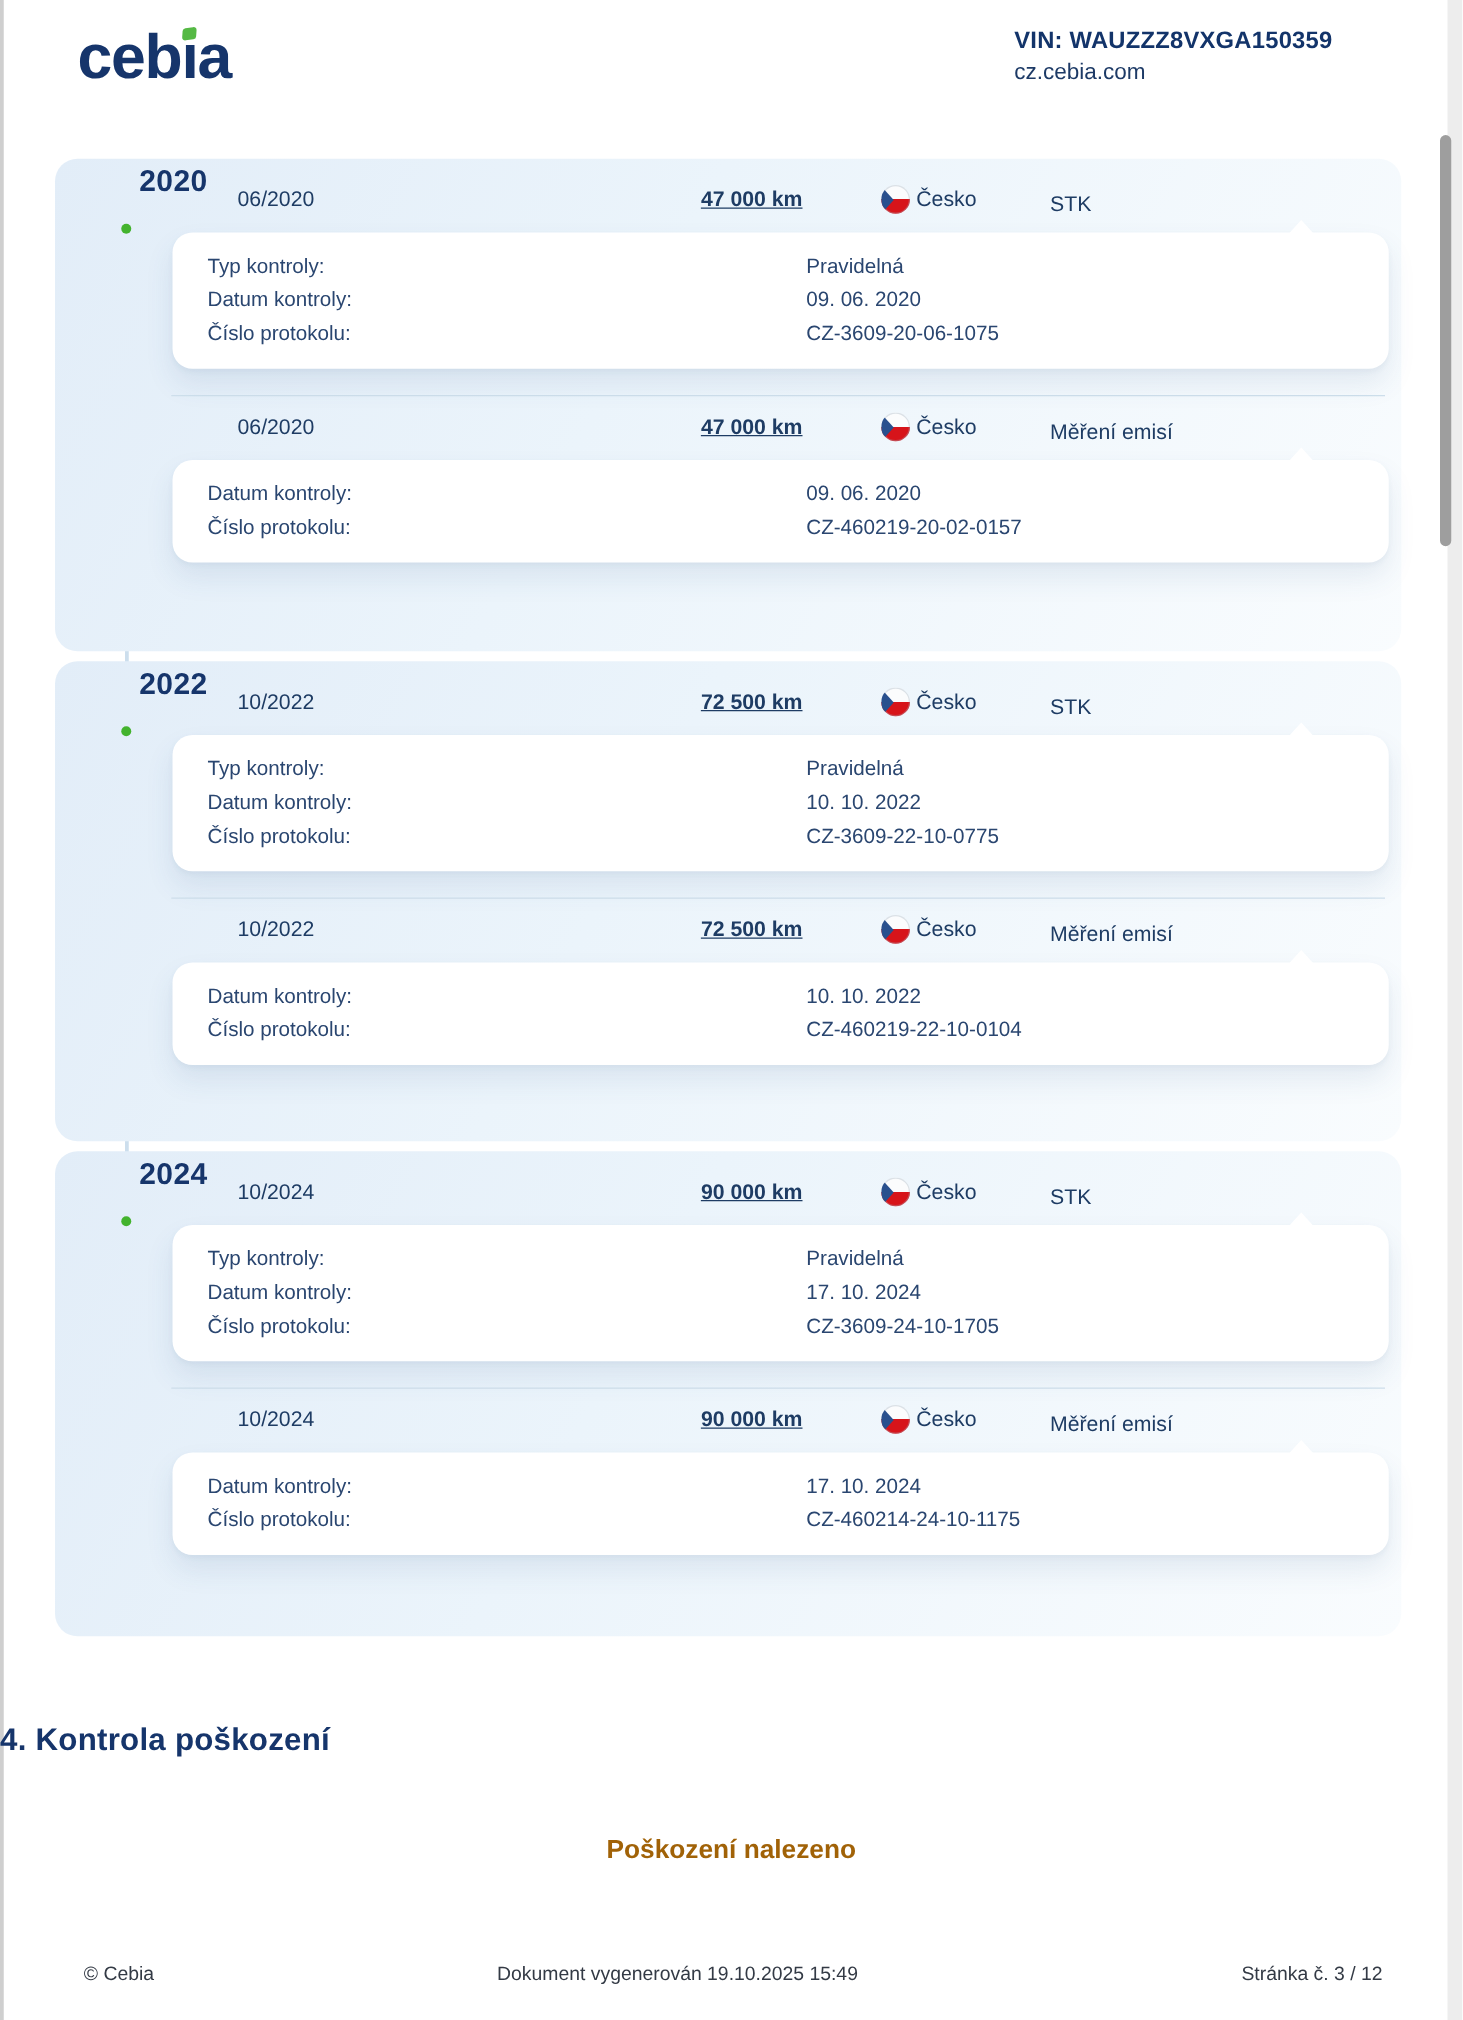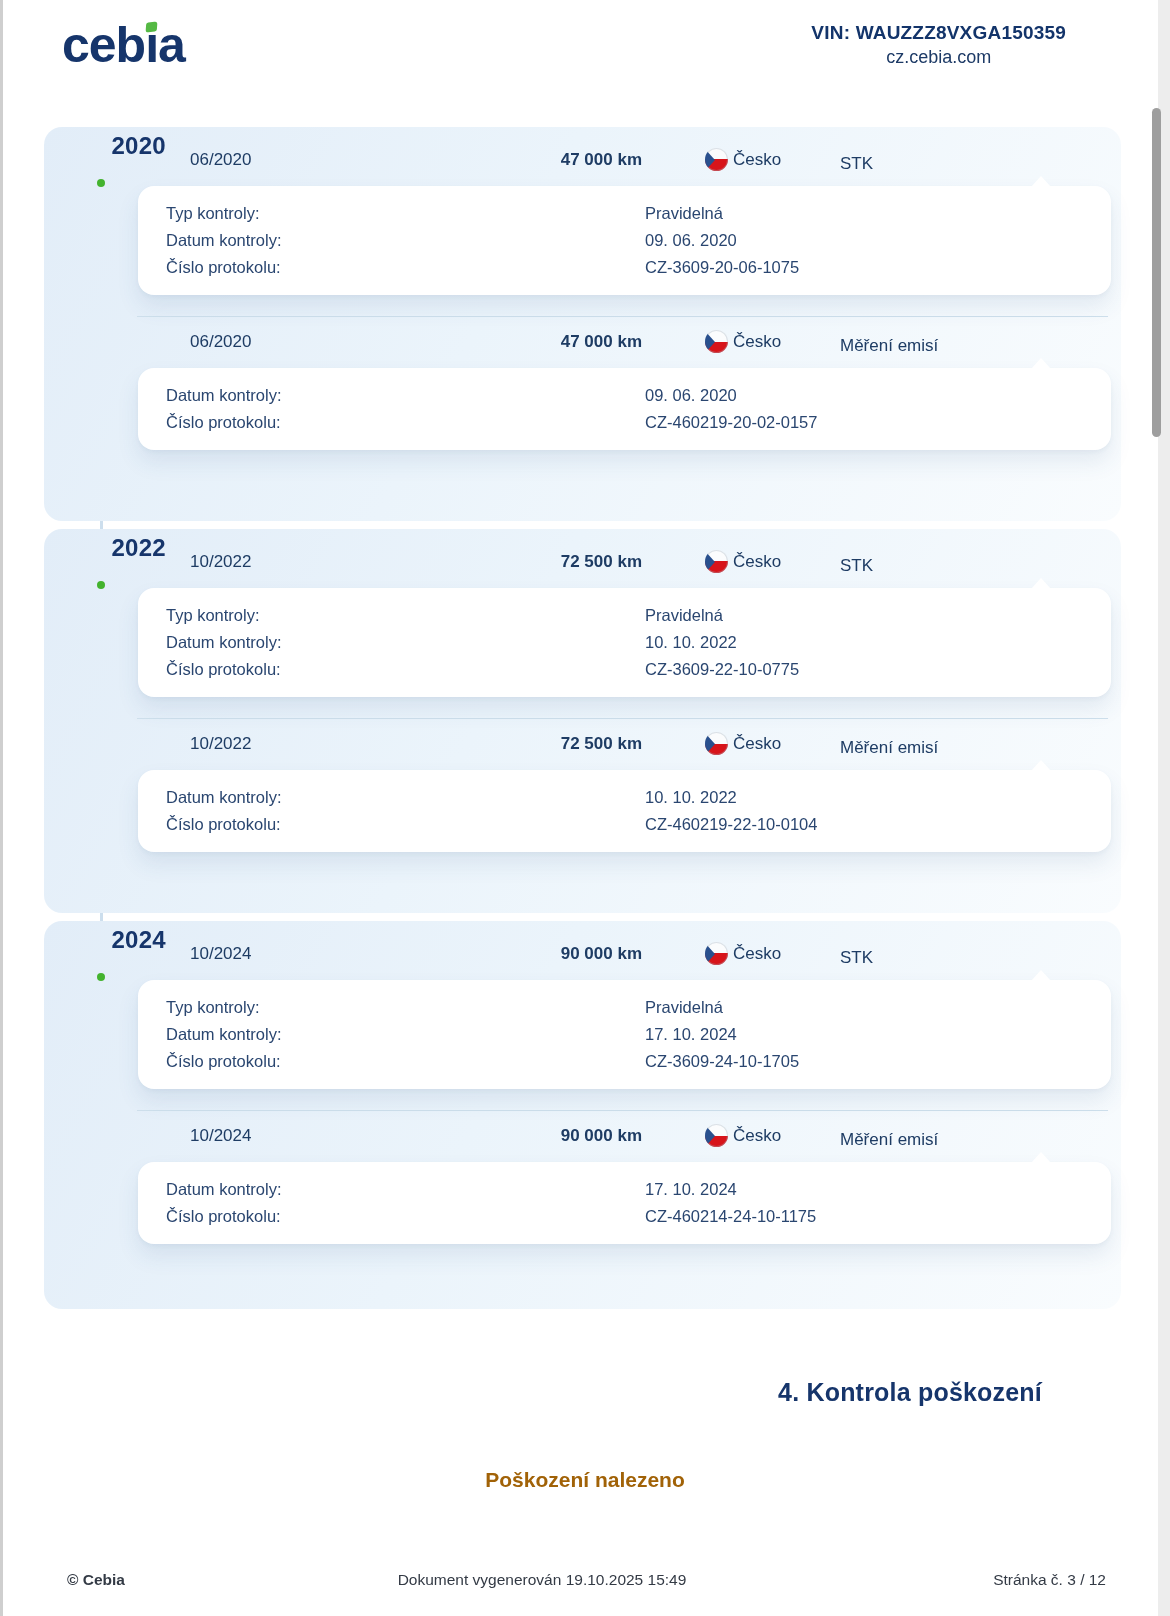--- a/index.html
+++ b/index.html
@@ -13,21 +13,21 @@
   }
   
   .left-edge { position:absolute; left:0; top:0; width:3px; height:1616px; background:#cfcfcf; }
   .scroll-track { position:absolute; right:0; top:0; width:12px; height:1616px; background:#ededed; }
   .scroll-thumb { position:absolute; right:9px; top:108px; width:9px; height:329px; background:#9e9e9e; border-radius:5px; }
 
   
   .logo { position:absolute; left:62px; top:16px; font-size:50px; font-weight:700; letter-spacing:-1px; color:#16356b; }
   .logo .i-wrap { position:relative; display:inline-block; }
   .logo .leaf { position:absolute; left:1px; top:6px; width:11px; height:10px; background:#55b944; border-radius:2px 3px 2px 3px; transform:skewX(-12deg) rotate(-8deg); }
-  .hdr-right { position:absolute; right:104px; top:22px; text-align:center; }
+  .hdr-right { position:absolute; right:104px; top:22px; text-align:left; }
   .vin { font-size:19px; font-weight:700; color:#13346a; letter-spacing:0.2px; }
   .site { font-size:18px; margin-top:3px; color:#1d3a66; }
 
   
   .timeline-line { position:absolute; left:100px; top:183px; width:3px; height:1117px; background:#ccdeed; }
   .panel {
     position:absolute; left:44px; width:1077px;
     border-radius:18px;
     background:linear-gradient(118deg,#e2edf8 0%,#ebf4fb 42%,#f9fcfe 100%);
   }
@@ -35,48 +35,48 @@
   .p2 { top:529px; height:384px; }
   .p3 { top:921px; height:388px; }
   .year { position:absolute; left:56px; width:66px; text-align:right; top:5px; font-size:24px; font-weight:600; color:#16356b; letter-spacing:0.3px; }
   .dot { position:absolute; left:53px; top:52px; width:8px; height:8px; border-radius:50%; background:#43b32e; }
   .panel-content { position:absolute; left:94px; top:0; width:973px; }
 
   .entry-header { position:relative; height:20px; font-size:17px; color:#1e3c64; }
   .eh-1 { margin-top:23px; }
   .eh-2 { margin-top:15px; }
   .eh-date { position:absolute; left:52px; top:0; }
-  .eh-km { position:absolute; left:330px; width:174px; top:0; text-align:right; font-weight:600; }
+  .eh-km { position:absolute; left:330px; width:174px; top:0; text-align:right; font-weight:600;text-decoration:underline; }
   .eh-country { position:absolute; left:595px; top:0; }
   .eh-type { position:absolute; left:702px; top:4px; }
   .flag { position:absolute; left:567px; top:-2px; width:23px; height:23px; border-radius:50%; overflow:hidden;
           background:linear-gradient(#fbfcfd 50%, #d7141a 50%); box-shadow:inset 0 0 0 1px rgba(160,175,190,0.35); }
   .flag::after { content:""; position:absolute; left:0; top:50%; transform:translateY(-50%);
                  border-left:10px solid #29508e; border-top:11.5px solid transparent; border-bottom:11.5px solid transparent; }
 
   .card { position:relative; margin-top:16px; width:973px; background:#ffffff; border-radius:16px;
           box-shadow:0 12px 22px rgba(50,90,140,0.10), 0 2px 4px rgba(50,90,140,0.05);
           padding:14px 16px 14px 28px; }
   .card::before { content:""; position:absolute; top:-10px; left:893px; width:0; height:0;
                   border-left:10px solid transparent; border-right:10px solid transparent; border-bottom:11px solid #ffffff; }
   .card-row { position:relative; height:27px; line-height:27px; font-size:16.5px; color:#2a4670; }
   .cr-label { position:absolute; left:0; top:0; }
   .cr-value { position:absolute; left:479px; top:0; }
 
   .divider { height:1px; background:#cfe0ec; margin-top:21px; margin-left:-1px; width:971px; }
 
   
-  .section-title { position:absolute; left:0; width:1042px; top:1378px; text-align:right;
+  .section-title { position:absolute; left:0; width:1042px; top:1378px; text-align:left;
                    font-size:25px; font-weight:600; color:#16356b; letter-spacing:0.2px; }
   .damage-result { position:absolute; left:0; width:1170px; top:1468px; text-align:center;
                    font-size:21px; font-weight:600; color:#a16207; }
 
   
   .footer { position:absolute; left:0; top:1571px; width:1170px; font-size:15.5px; color:#333a45; }
-  .f-left { position:absolute; left:67px; top:0;font-weight:bold; }
+  .f-left { position:absolute; left:67px; top:0; }
   .f-center { position:absolute; left:0; width:1084px; text-align:center; top:0; }
   .f-right { position:absolute; right:64px; top:0; }
 </style>
 </head>
 <body>
 
 <div class="left-edge"></div>
 
 <div class="logo"><span>ceb</span><span class="i-wrap">ı<span class="leaf"></span></span><span>a</span></div>
 

